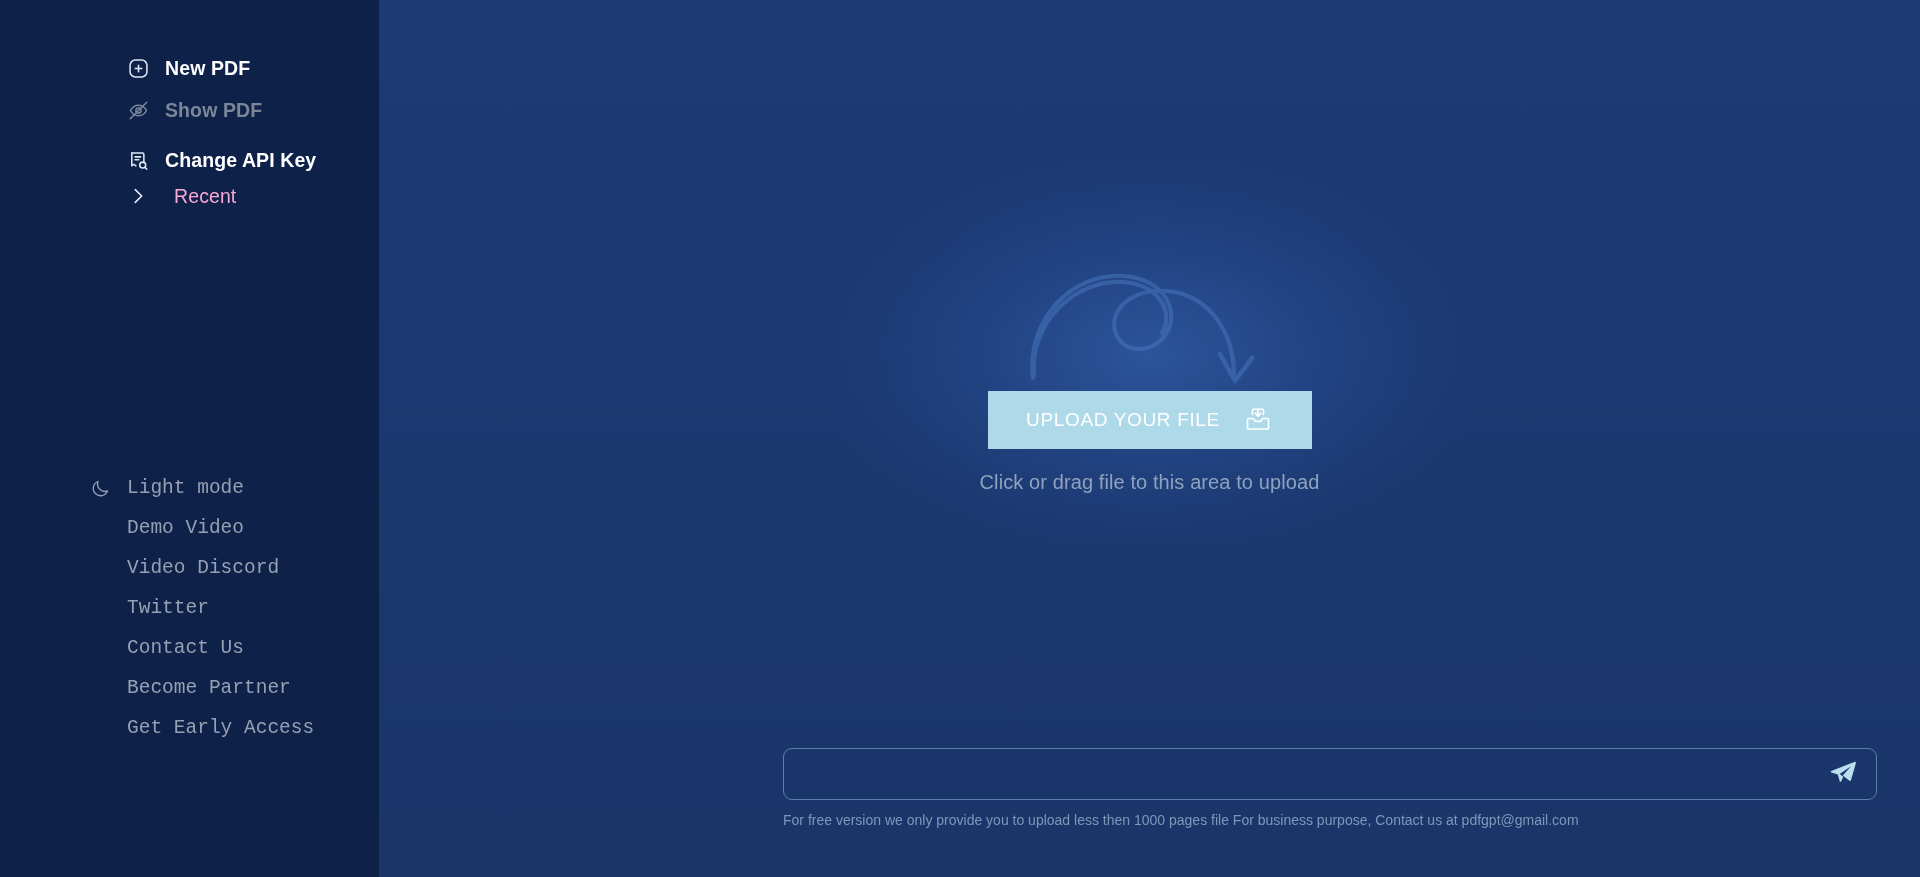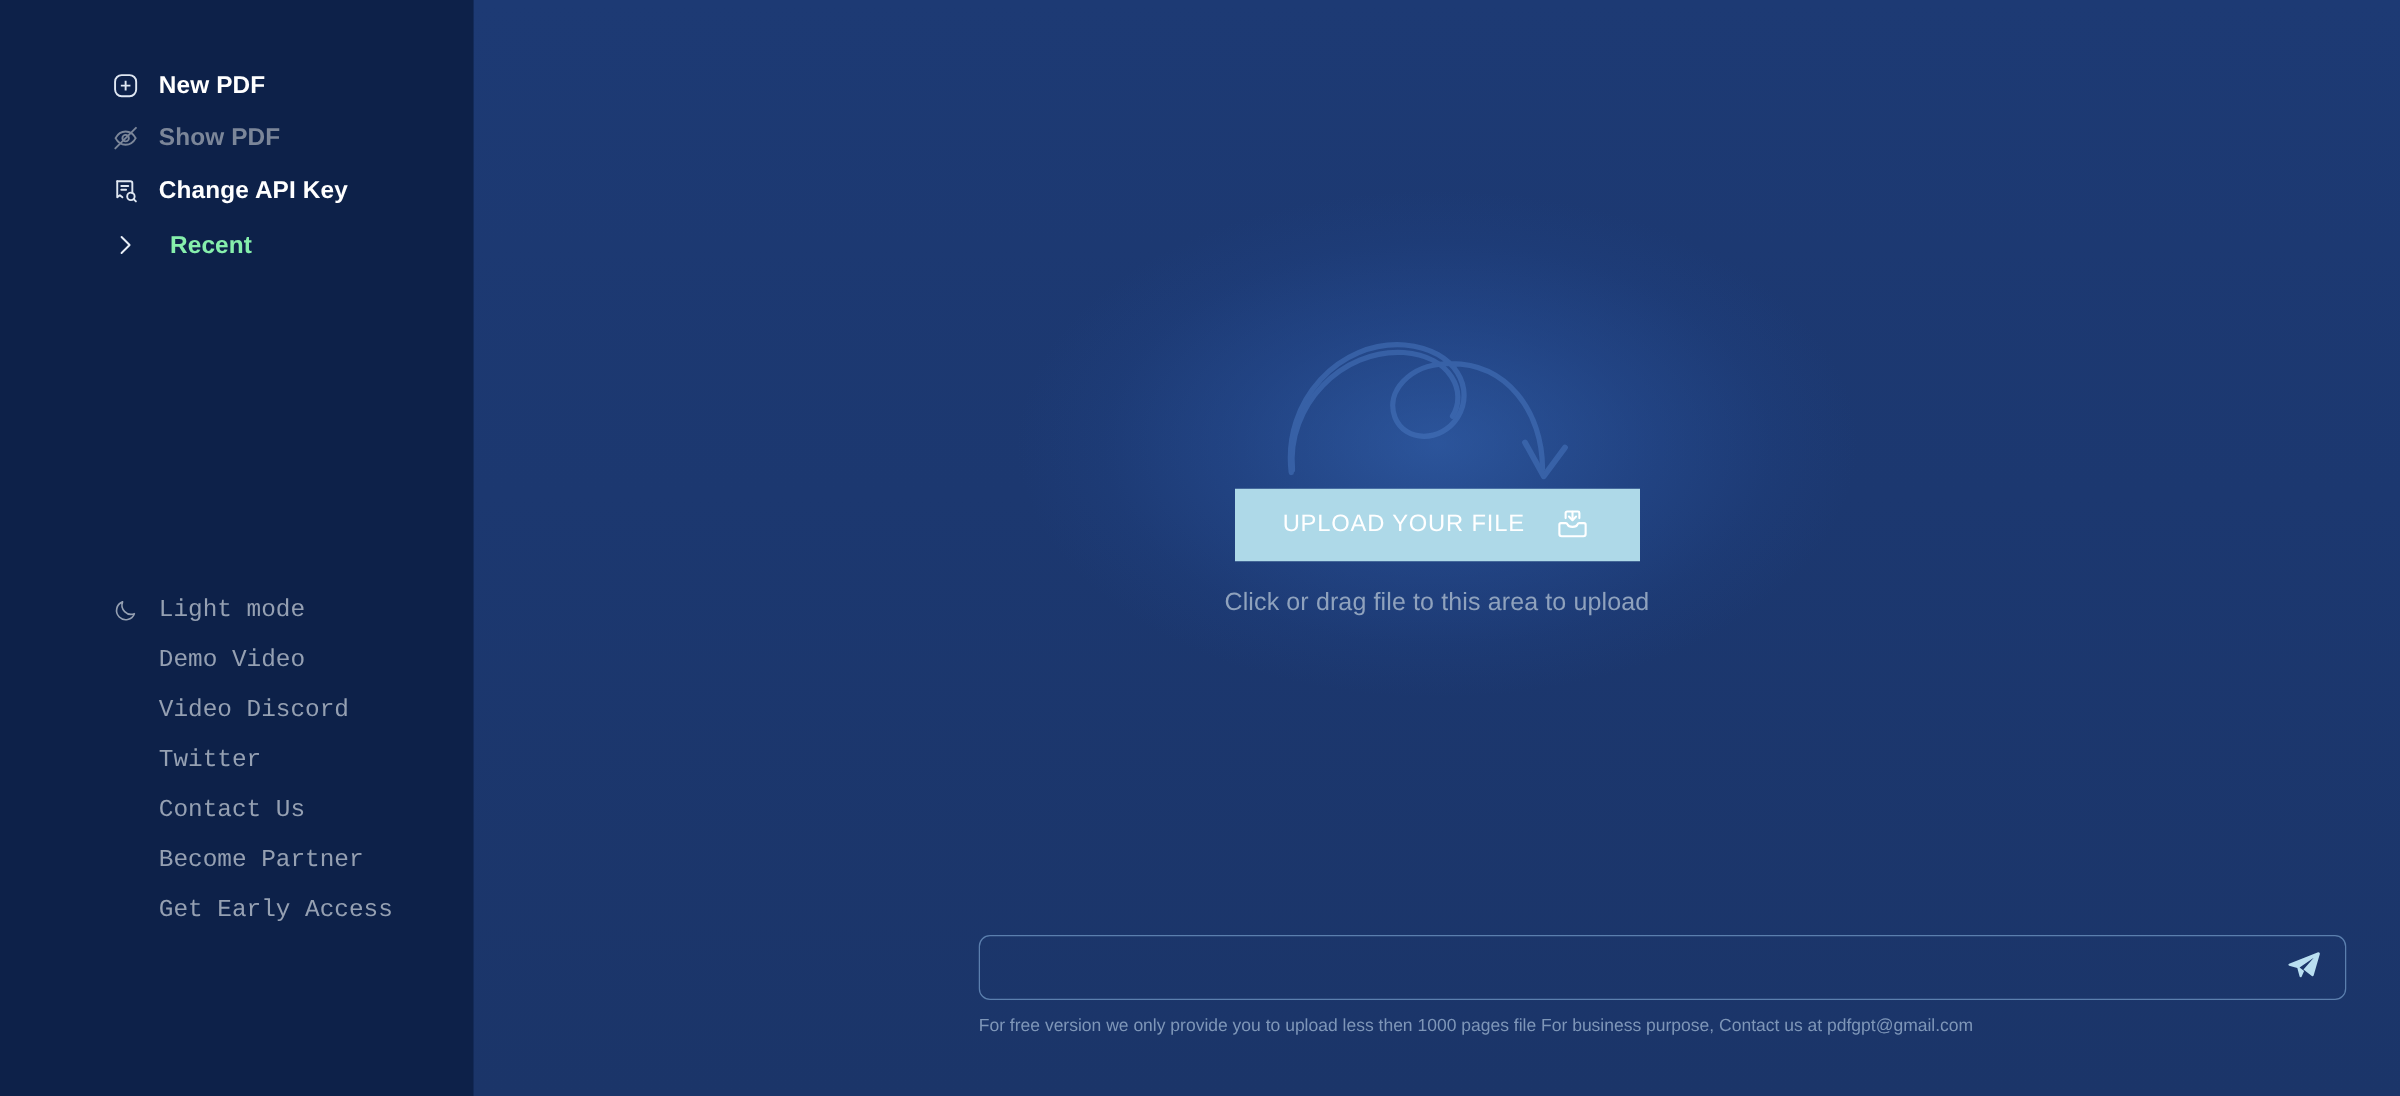--- a/index.html
+++ b/index.html
@@ -26,41 +26,42 @@
     overflow: hidden;
   }
   .nav-top { padding-top: 48px; }
   .nav-row {
     display: flex;
     align-items: center;
     height: 40px;
     padding-left: 86px;
     margin-bottom: 0px;
     cursor: pointer;
+    margin-left: 38px;
   }
   .nav-row .ico {
     width: 28px;
     flex: 0 0 28px;
     display: flex;
     align-items: center;
     justify-content: center;
     margin-right: 13px;
   }
   .nav-row .lbl {
     font-size: 19.5px;
     letter-spacing: 0.1px;
     white-space: nowrap;
   }
   .lbl-bright { color: #ffffff; font-weight: 700; }
   .lbl-dim { color: #7b8699; font-weight: 700; }
-  .lbl-recent { color: #86efac; font-weight: 700; padding-left: 9px; }
+  .lbl-recent { color: #f9a8d4; font-weight: 400; padding-left: 9px; }
 
   #nav-new-pdf { margin-top: 0px; }
   #nav-show-pdf { margin-top: 2px; text-align: right; }
-  #nav-api-key  { margin-top: 2px; }
+  #nav-api-key  { margin-top: 2px; align-items: flex-end; }
   #nav-recent   { margin-top: 4px; }
 
   
   .links {
     position: absolute;
     left: 0;
     top: 468px;
     width: 100%;
   }
   .link-row {

